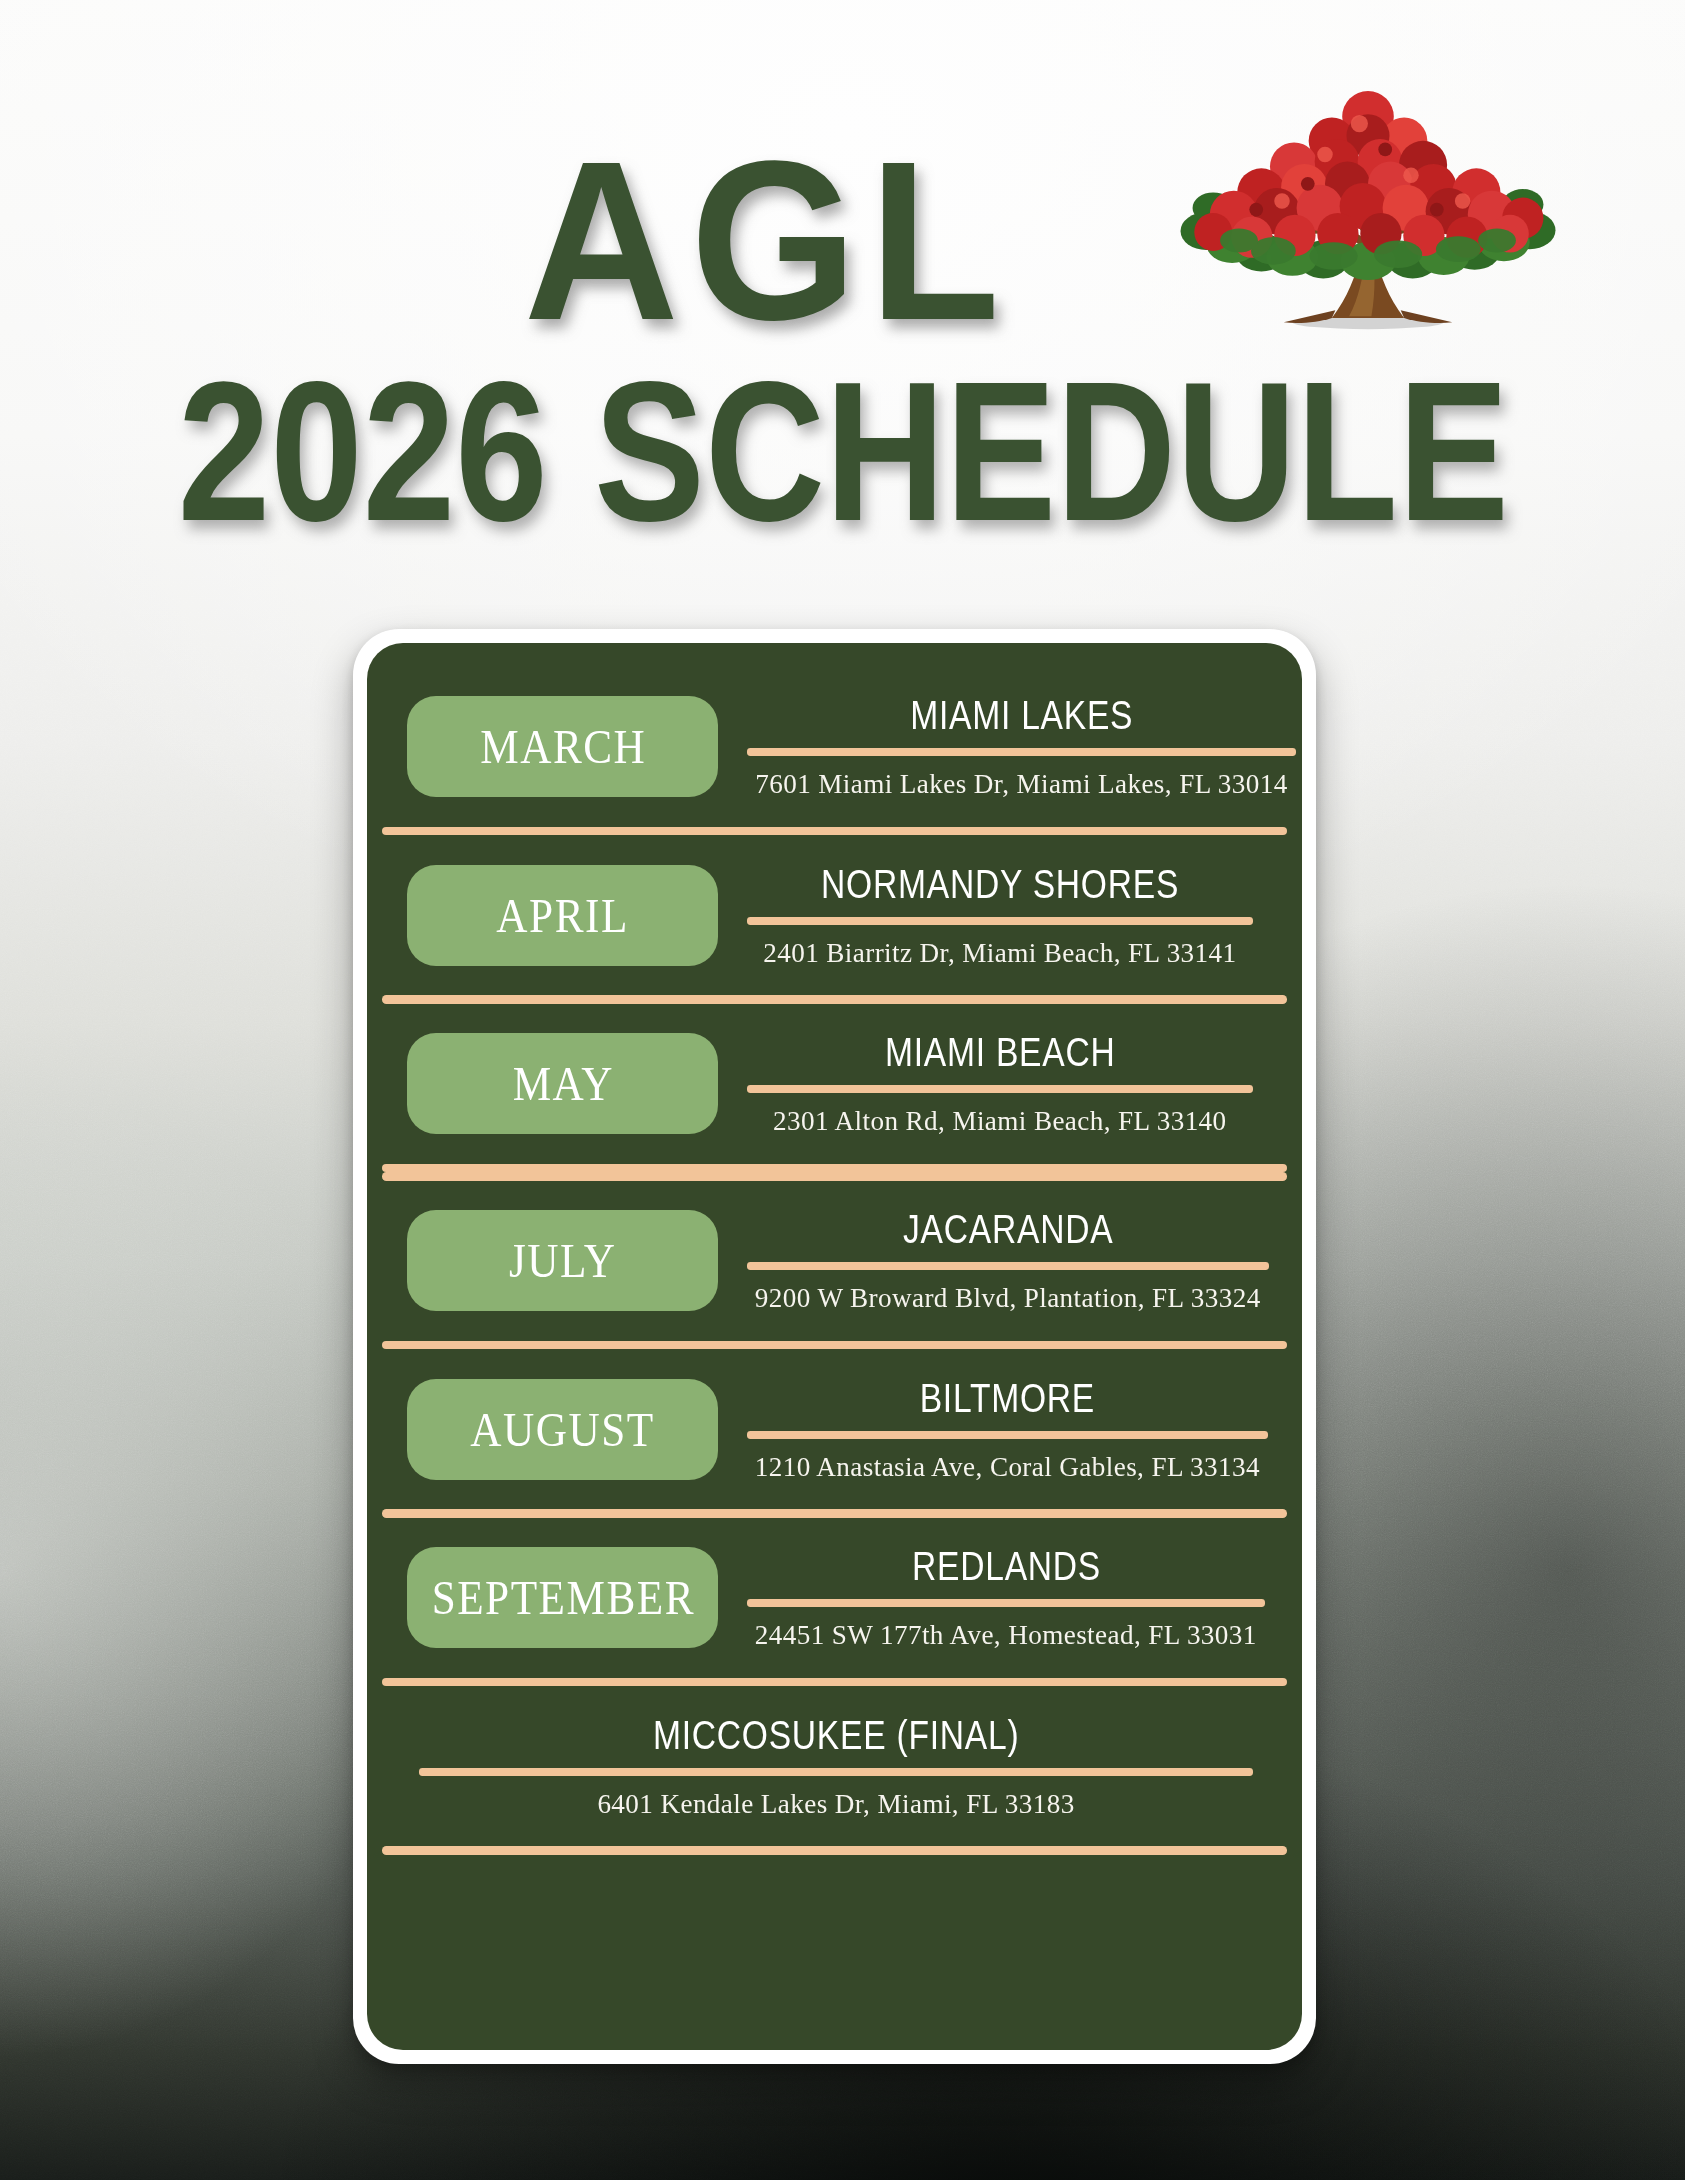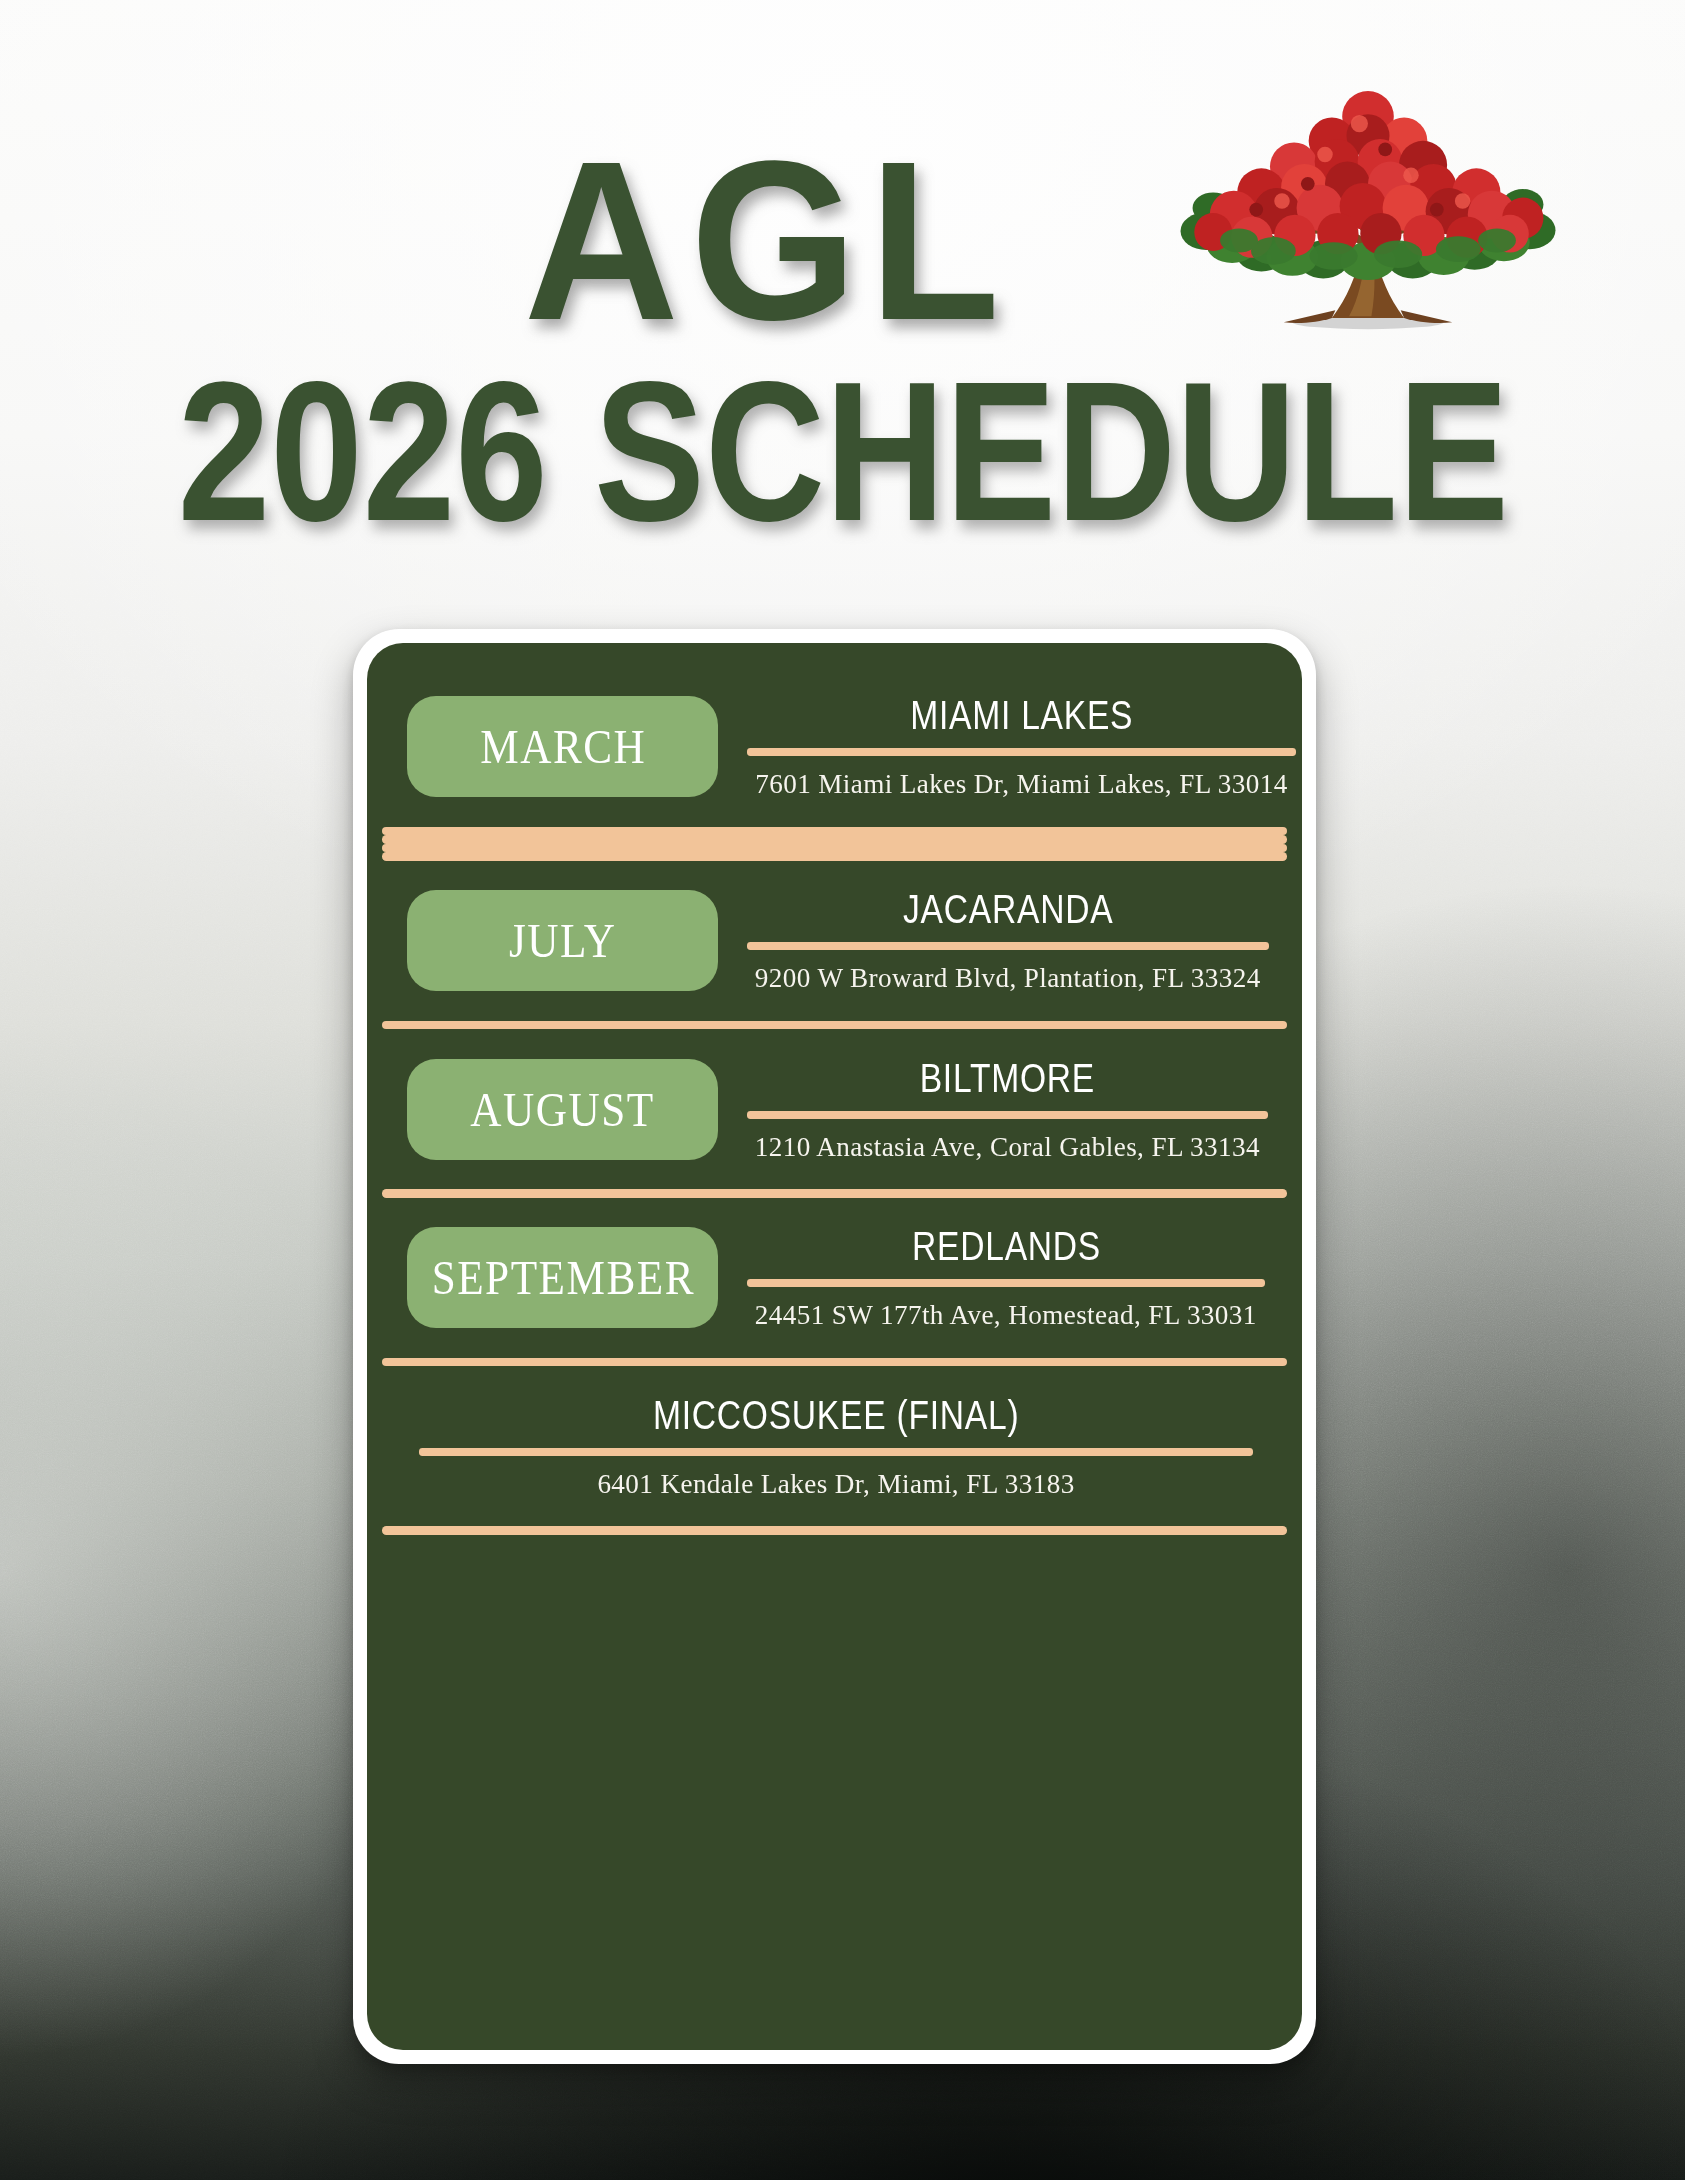--- a/index.html
+++ b/index.html
@@ -206,22 +206,42 @@
           <span class="month">MARCH</span>
         </div>
       <div class="right-col">
         <span class="loc">MIAMI LAKES</span>
         <div class="underline"></div>
         <span class="addr">7601 Miami Lakes Dr, Miami Lakes, FL 33014</span>
       </div>
     </div>
     <div class="divider"></div>
 
-    <div class="divider"></div>
-
+    <div class="row">
+      <div class="pill">
+          <span class="month">APRIL</span>
+        </div>
+      <div class="right-col">
+        <span class="loc">NORMANDY SHORES</span>
+        <div class="underline"></div>
+        <span class="addr">2401 Biarritz Dr, Miami Beach, FL 33141</span>
+      </div>
+    </div>
+    <div class="divider"></div>
+
+    <div class="row">
+      <div class="pill">
+          <span class="month">MAY</span>
+        </div>
+      <div class="right-col">
+        <span class="loc">MIAMI BEACH</span>
+        <div class="underline"></div>
+        <span class="addr">2301 Alton Rd, Miami Beach, FL 33140</span>
+      </div>
+    </div>
     <div class="divider"></div>
 
     <div class="divider"></div>
 
     <div class="row">
       <div class="pill">
           <span class="month">JULY</span>
         </div>
       <div class="right-col">
         <span class="loc">JACARANDA</span>

